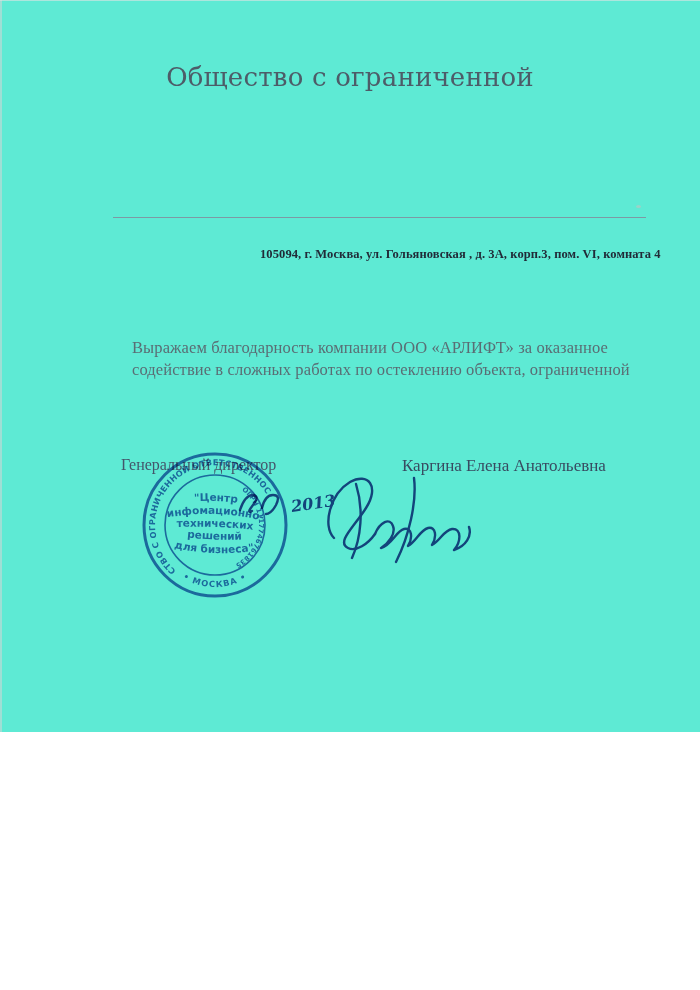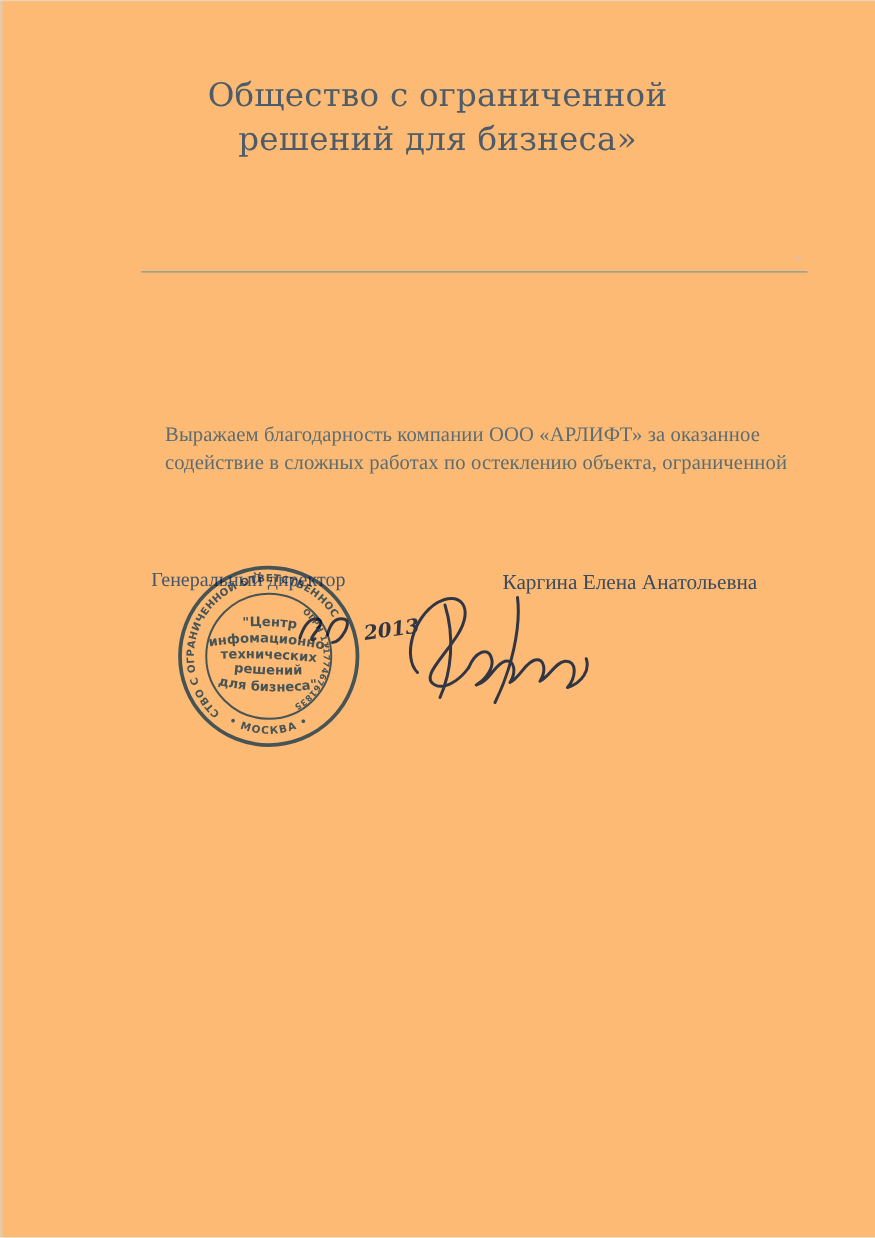--- a/index.html
+++ b/index.html
@@ -6,21 +6,21 @@
     --title-text:#4d5c68;
     --body-text:#5a6d74;
     --address-text:#212b38;
     --rule:#7d99a4;
     --stamp-ink:#2d5fb3;
     --signature-ink:#27408e;
   }
   html,body{margin:0;padding:0;}
   body{width:700px;height:990px;background:#ffffff;overflow:hidden;}
   .page{
-    position:relative;width:700px;height:990px;background:#fdba74;
+    position:relative;width:700px;height:732px;background:#5eead4;
     font-family:"Liberation Serif",serif;
   }
   .scan-edge-left{
     position:absolute;left:0;top:0;width:2px;height:100%;
     background:#d6d6d6;opacity:.55;
   }
   .scan-edge-top{
     position:absolute;left:0;top:0;width:100%;height:1px;
     background:#e3e3e3;opacity:.6;
   }
@@ -84,25 +84,25 @@
 <body>
 
 <div class="page">
 
   <div class="scan-edge-left"></div>
   <div class="scan-edge-top"></div>
   <div class="scan-dot"></div>
 
   <div class="letter-title">
     <div>Общество с ограниченной</div>
-    <div>решений для бизнеса»</div>
   </div>
 
   <div class="divider-rule"></div>
 
+  <div class="address-line">105094, г. Москва, ул. Гольяновская , д. 3А, корп.3, пом. VI, комната 4</div>
 
   <div class="body-paragraph">
     <div>Выражаем благодарность компании ООО «АРЛИФТ» за оказанное</div>
     <div>содействие в сложных работах по остеклению объекта, ограниченной</div>
   </div>
 
   <div class="signer-title">Генеральный директор</div>
   <div class="signer-name">Каргина Елена Анатольевна</div>
 
   <svg class="company-stamp" viewBox="0 0 160 160" xmlns="http://www.w3.org/2000/svg">

